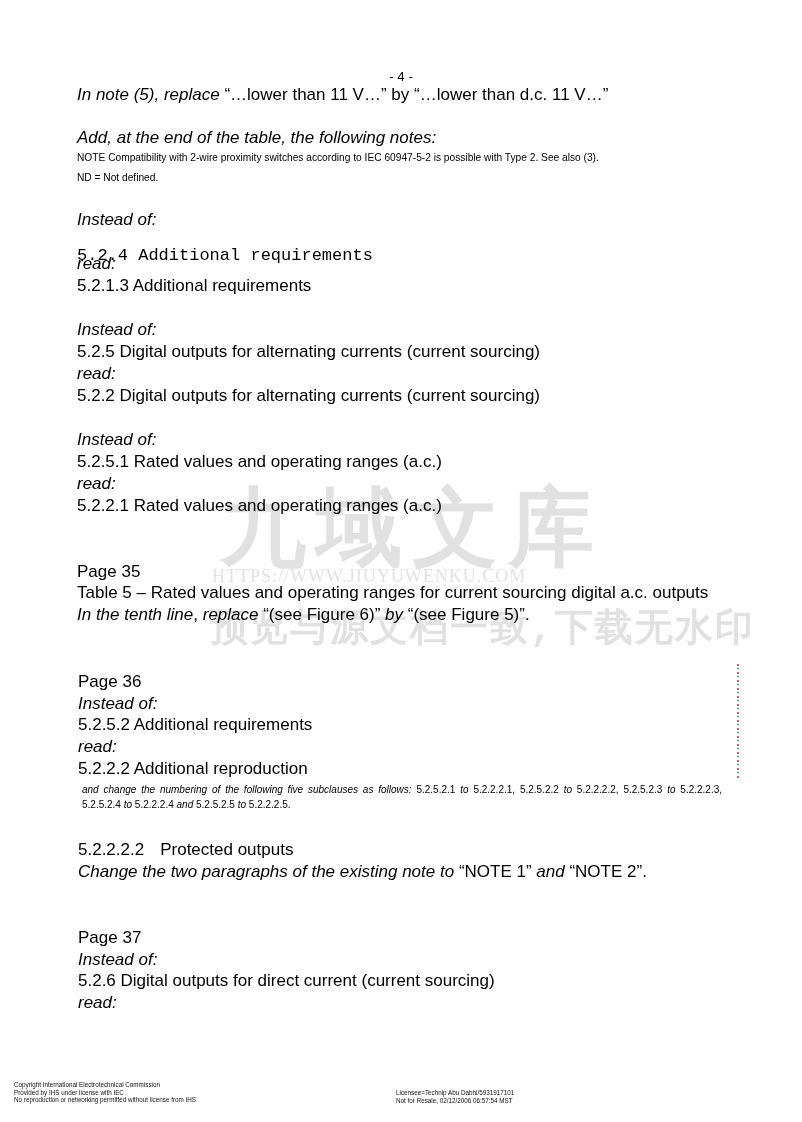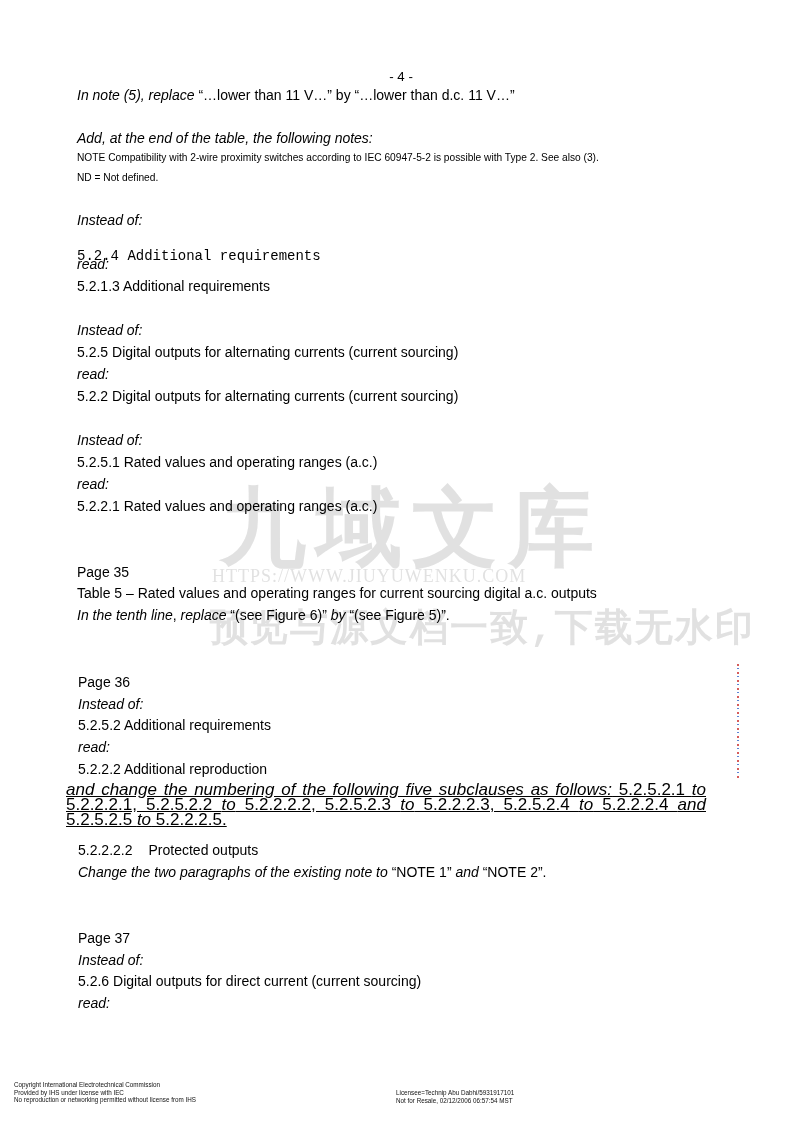--- a/index.html
+++ b/index.html
@@ -1,24 +1,24 @@
 <!DOCTYPE html>
 <html><head>
   <meta charset="utf-8">
   <style>
     html, body { margin: 0; padding: 0; background: #ffffff; }
     body {
       width: 802px; height: 1122px; position: relative; overflow: hidden;
       font-family: "Liberation Sans", sans-serif; color: #000;
     }
-    .line { position: absolute; font-size: 14px; line-height: 16px; white-space: nowrap; }
+    .line { position: absolute; font-size: 17px; line-height: 16px; white-space: nowrap; }
     .small { font-size: 10.2px; line-height: 13px; }
     .it { font-style: italic; }
     .pageno { position: absolute; left: 0; width: 802px; text-align: center; top: 69px; font-size: 13.3px; }
-    .just { position: absolute; left: 66px; width: 640px; font-size: 17px; line-height: 15px; text-align: justify; text-decoration: underline; }
+    .just { position: absolute; left: 82px; width: 640px; font-size: 10px; line-height: 15px; text-align: justify; }
     .just span.it { font-style: italic; }
     .footer { position: absolute; font-size: 6.3px; line-height: 7.6px; white-space: nowrap; color: #111; }
     .watermark { position: absolute; color: #d8d8d8; pointer-events: none; white-space: nowrap; opacity: 0.75; }
     .wm-cn { left: 220px; top: 470px; font-size: 86px; letter-spacing: 10px; font-weight: bold; font-family: "DejaVu Sans", sans-serif; }
     .wm-url { left: 212px; top: 566px; font-size: 18px; letter-spacing: 1px; font-family: Liberation Serif, serif; }
     .wm-sub { left: 210px; top: 602px; font-size: 38px; letter-spacing: 2px; font-weight: bold; font-family: Liberation Mono, monospace; }
     .scan-mark { position: absolute; left: 737px; top: 664px; width: 2px; height: 116px;
       background: repeating-linear-gradient(to bottom, #c33 0 2px, transparent 2px 4px, #36c 4px 5px, transparent 5px 8px); opacity: 0.8; }
   </style>
 </head>

